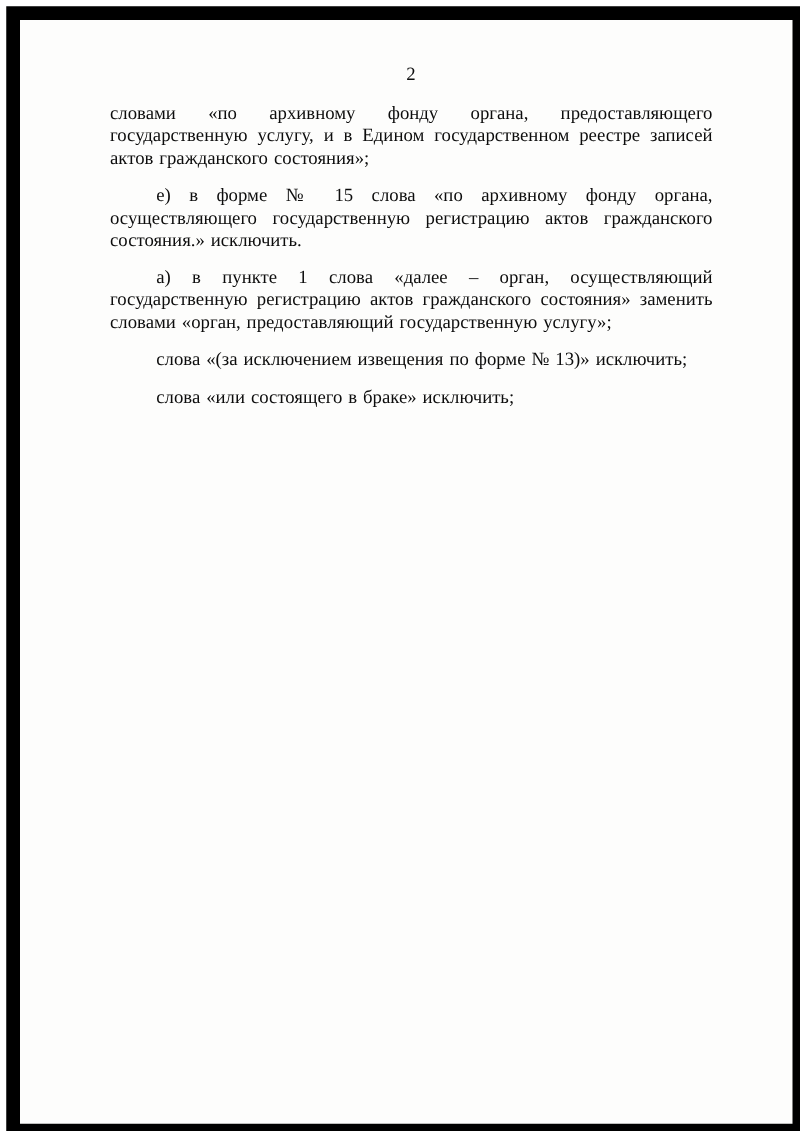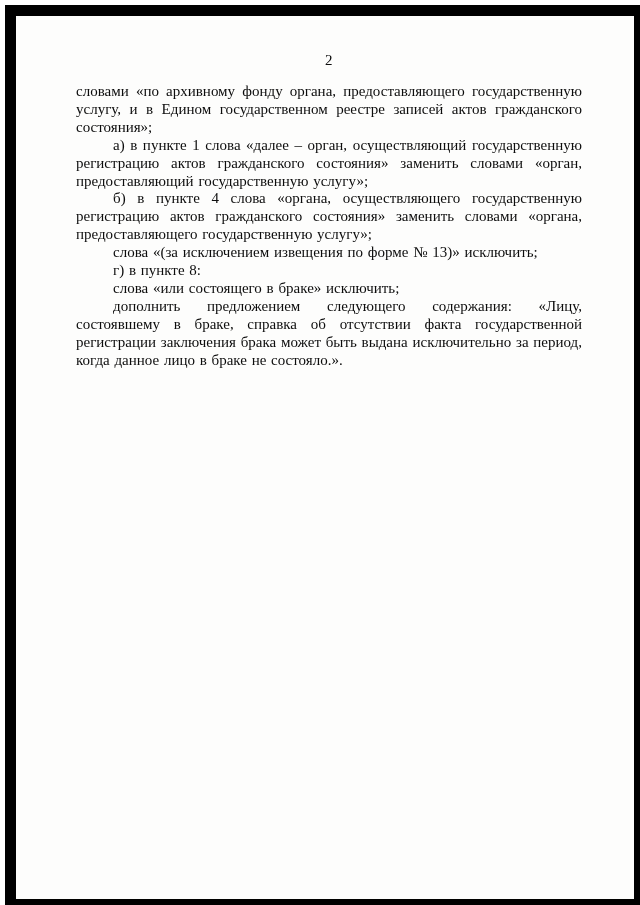--- a/index.html
+++ b/index.html
@@ -32,40 +32,38 @@
     padding: 36px 52px 40px 60px;
     color: #0d0d0d;
   }
   .page-number {
     text-align: center;
     font-size: 15px;
     margin: 0 0 14px 0;
     letter-spacing: 0.5px;
   }
   .doc-body p.para {
-    margin: 0;
+    margin: 12px;
     font-size: 15px;
     line-height: 17.9px;
     text-align: justify;
     word-spacing: 1px;
   }
   .doc-body p.para.indent {
     text-indent: 37px;
   }
 </style>
 </head>
 <body>
 
 <div class="scan-frame">
   <div class="page-inner">
     <div class="page-number">2</div>
 
     <div class="doc-body">
       <p class="para">словами «по архивному фонду органа, предоставляющего государственную услугу, и в Едином государственном реестре записей актов гражданского состояния»;</p>
+      <p class="para indent">е) в форме № 15 слова «по архивному фонду органа, осуществляющего государственную регистрацию актов гражданского состояния.» исключить.</p>
       <p class="para indent">а) в пункте 1 слова «далее – орган, осуществляющий государственную регистрацию актов гражданского состояния» заменить словами «орган, предоставляющий государственную услугу»;</p>
-      <p class="para indent">б) в пункте 4 слова «органа, осуществляющего государственную регистрацию актов гражданского состояния» заменить словами «органа, предоставляющего государственную услугу»;</p>
       <p class="para indent">слова «(за исключением извещения по форме № 13)» исключить;</p>
-      <p class="para indent">г) в пункте 8:</p>
       <p class="para indent">слова «или состоящего в браке» исключить;</p>
-      <p class="para indent">дополнить предложением следующего содержания: «Лицу, состоявшему в браке, справка об отсутствии факта государственной регистрации заключения брака может быть выдана исключительно за период, когда данное лицо в браке не состояло.».</p>
     </div>
   </div>
 </div>
 
 </body></html>

